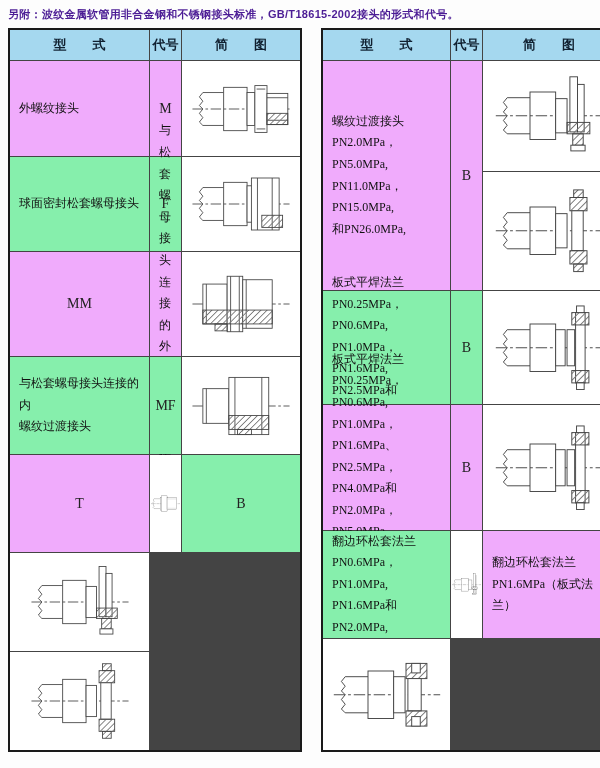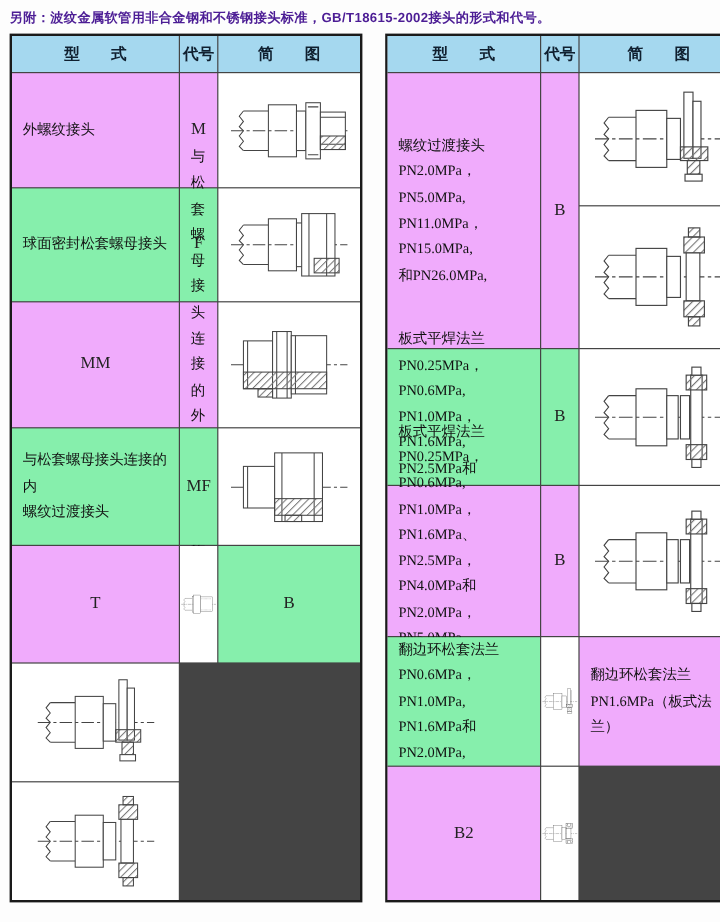--- a/index.html
+++ b/index.html
@@ -270,21 +270,20 @@
           <rect x="86" y="2" width="8" height="52" fill="#fff"></rect>
           <line x1="97" y1="8" x2="97" y2="54"></line>
           <rect x="81" y="54" width="20" height="10" fill="url(#hch)"></rect>
           <rect x="86" y="64" width="11" height="14" fill="url(#hch)"></rect>
           <rect x="84" y="78" width="15" height="6" fill="#fff"></rect>
         </svg>
       </div>
 
       <div class="cell tcell">翻边环松套法兰
 PN1.6MPa（板式法兰）</div>
-      <div class="cell ccell">B2</div>
       <div class="cell dcell">
         <svg class="dia dia-r" viewBox="0 0 120 90">
           <use href="#hose"></use>
             <use href="#cl"></use>
           <rect x="67" y="26" width="12" height="38" fill="#fff"></rect>
           <rect x="80" y="12" width="22" height="16" fill="url(#hch)"></rect>
           <rect x="86" y="12" width="9" height="10" fill="#fff"></rect>
           <rect x="82" y="28" width="14" height="34" fill="#fff"></rect>
           <rect x="80" y="62" width="22" height="16" fill="url(#hch)"></rect>
           <rect x="86" y="68" width="9" height="10" fill="#fff"></rect>

